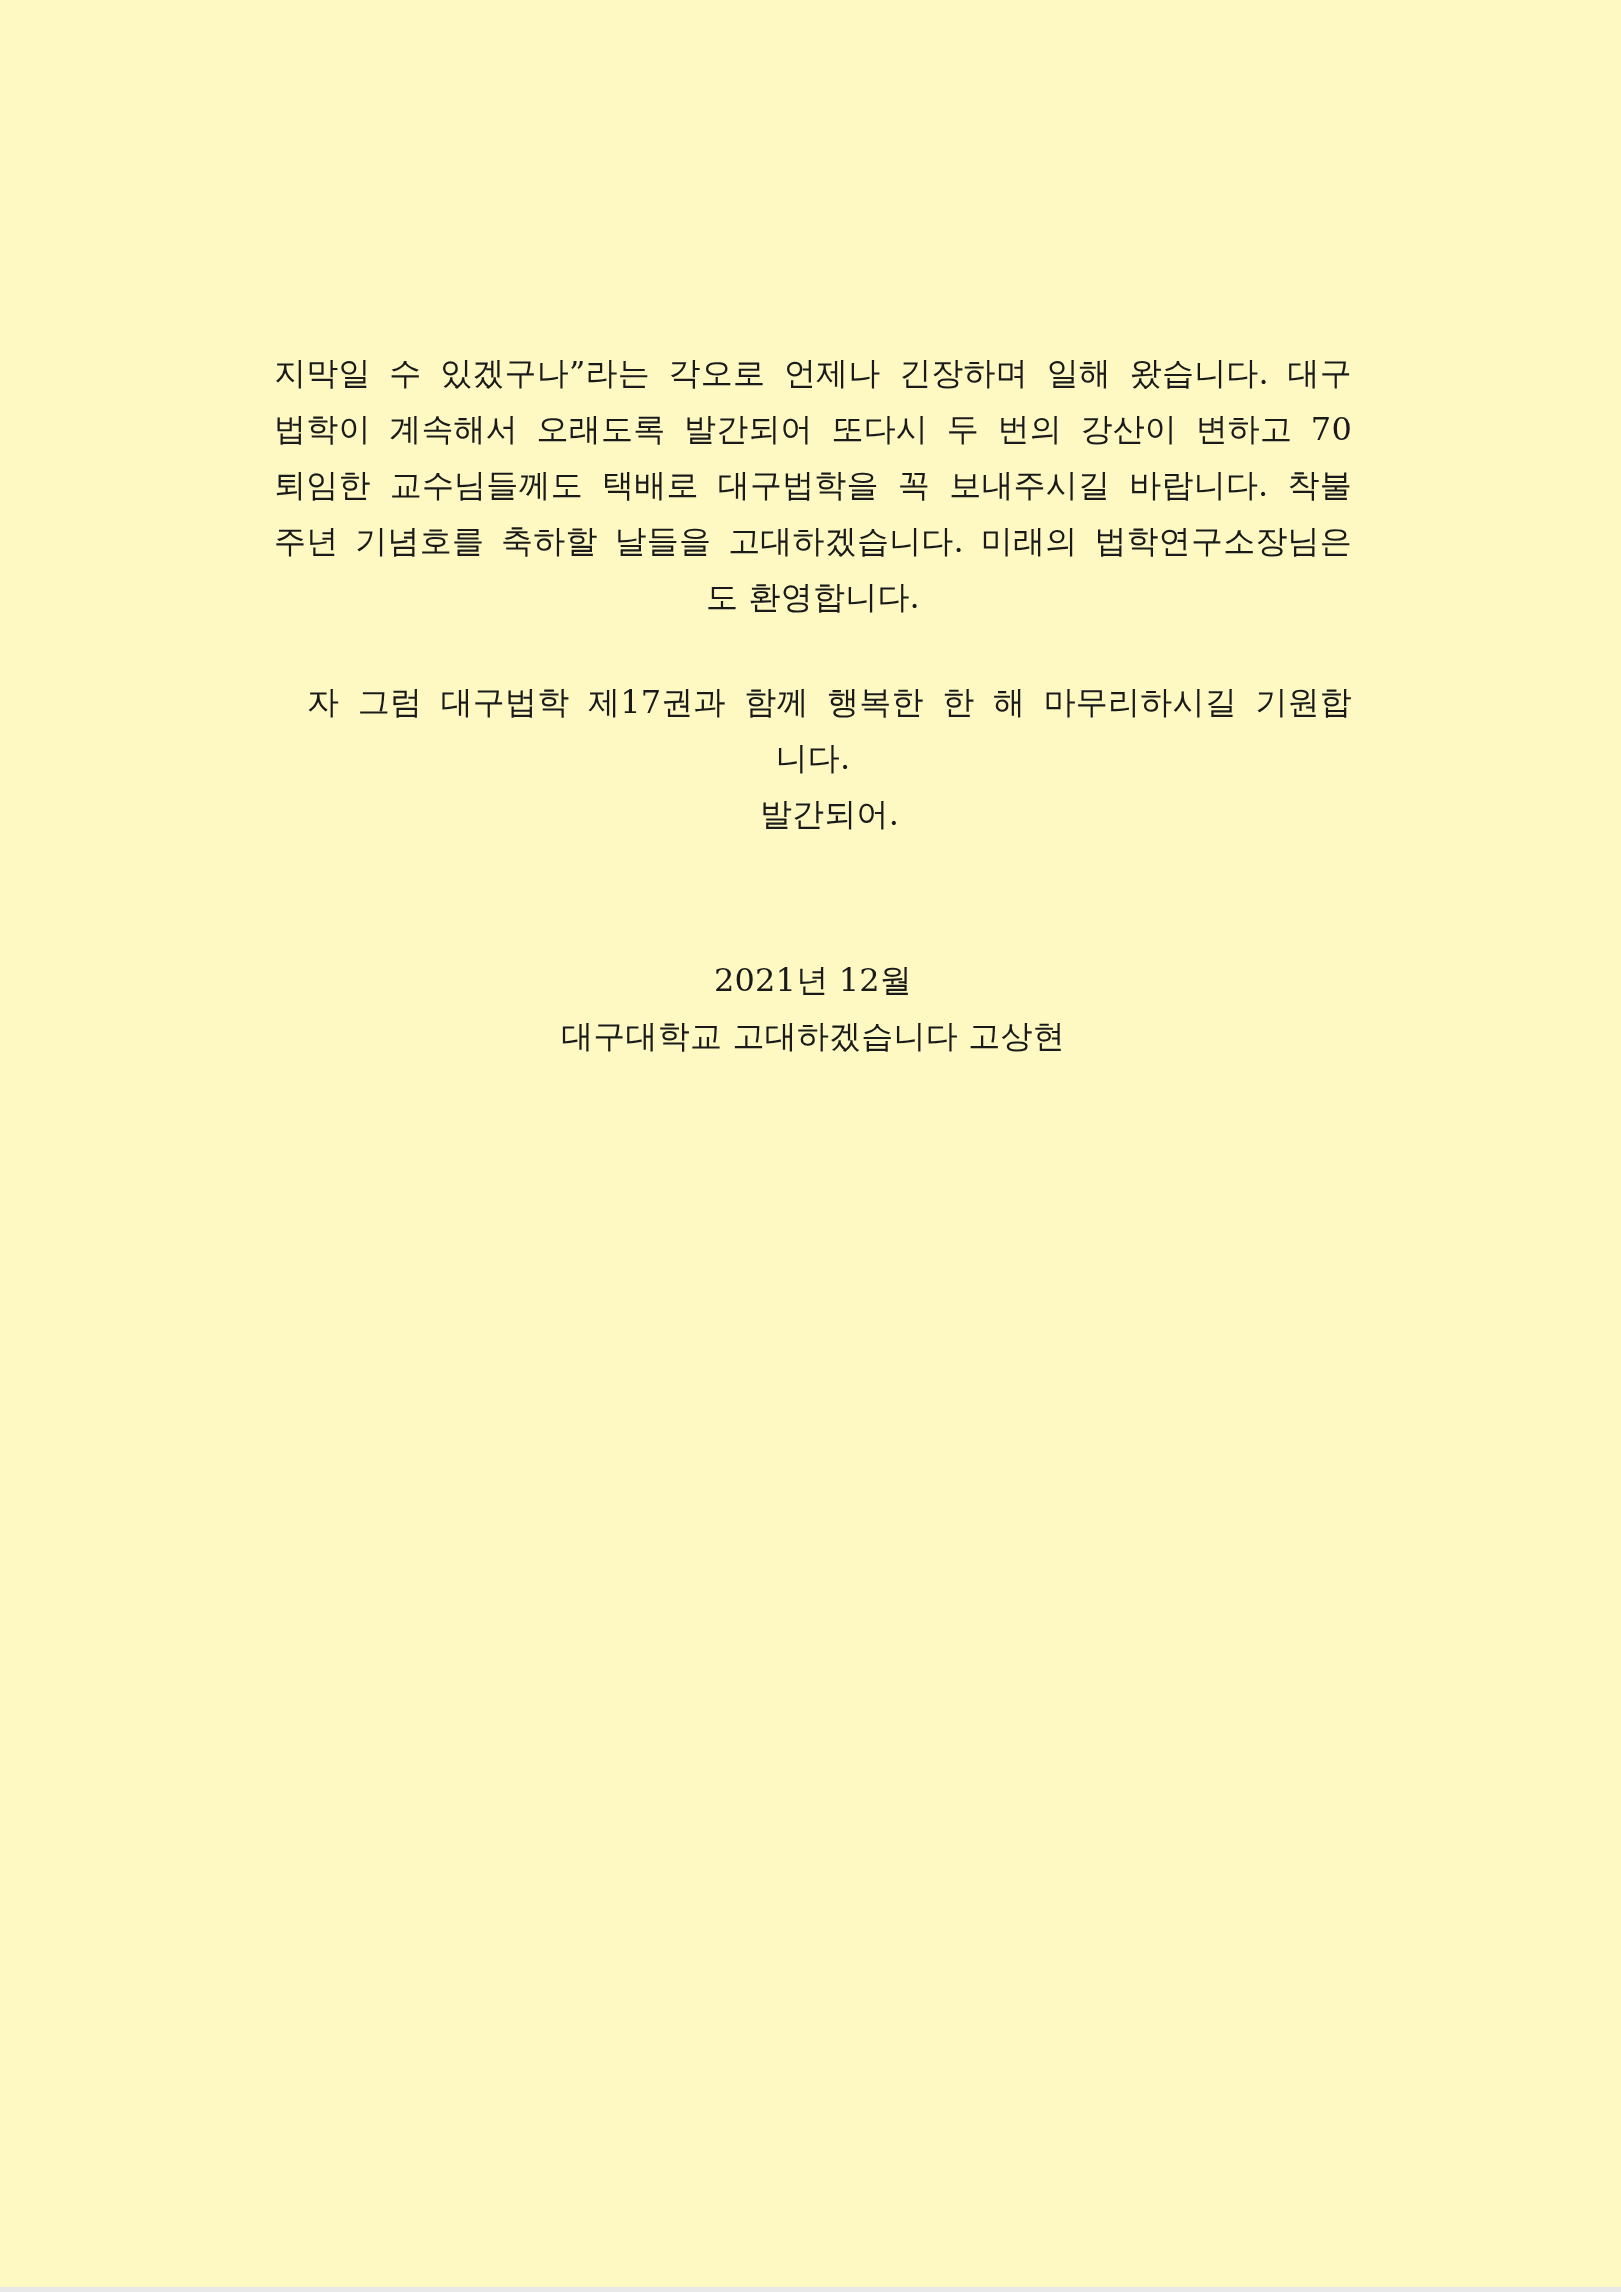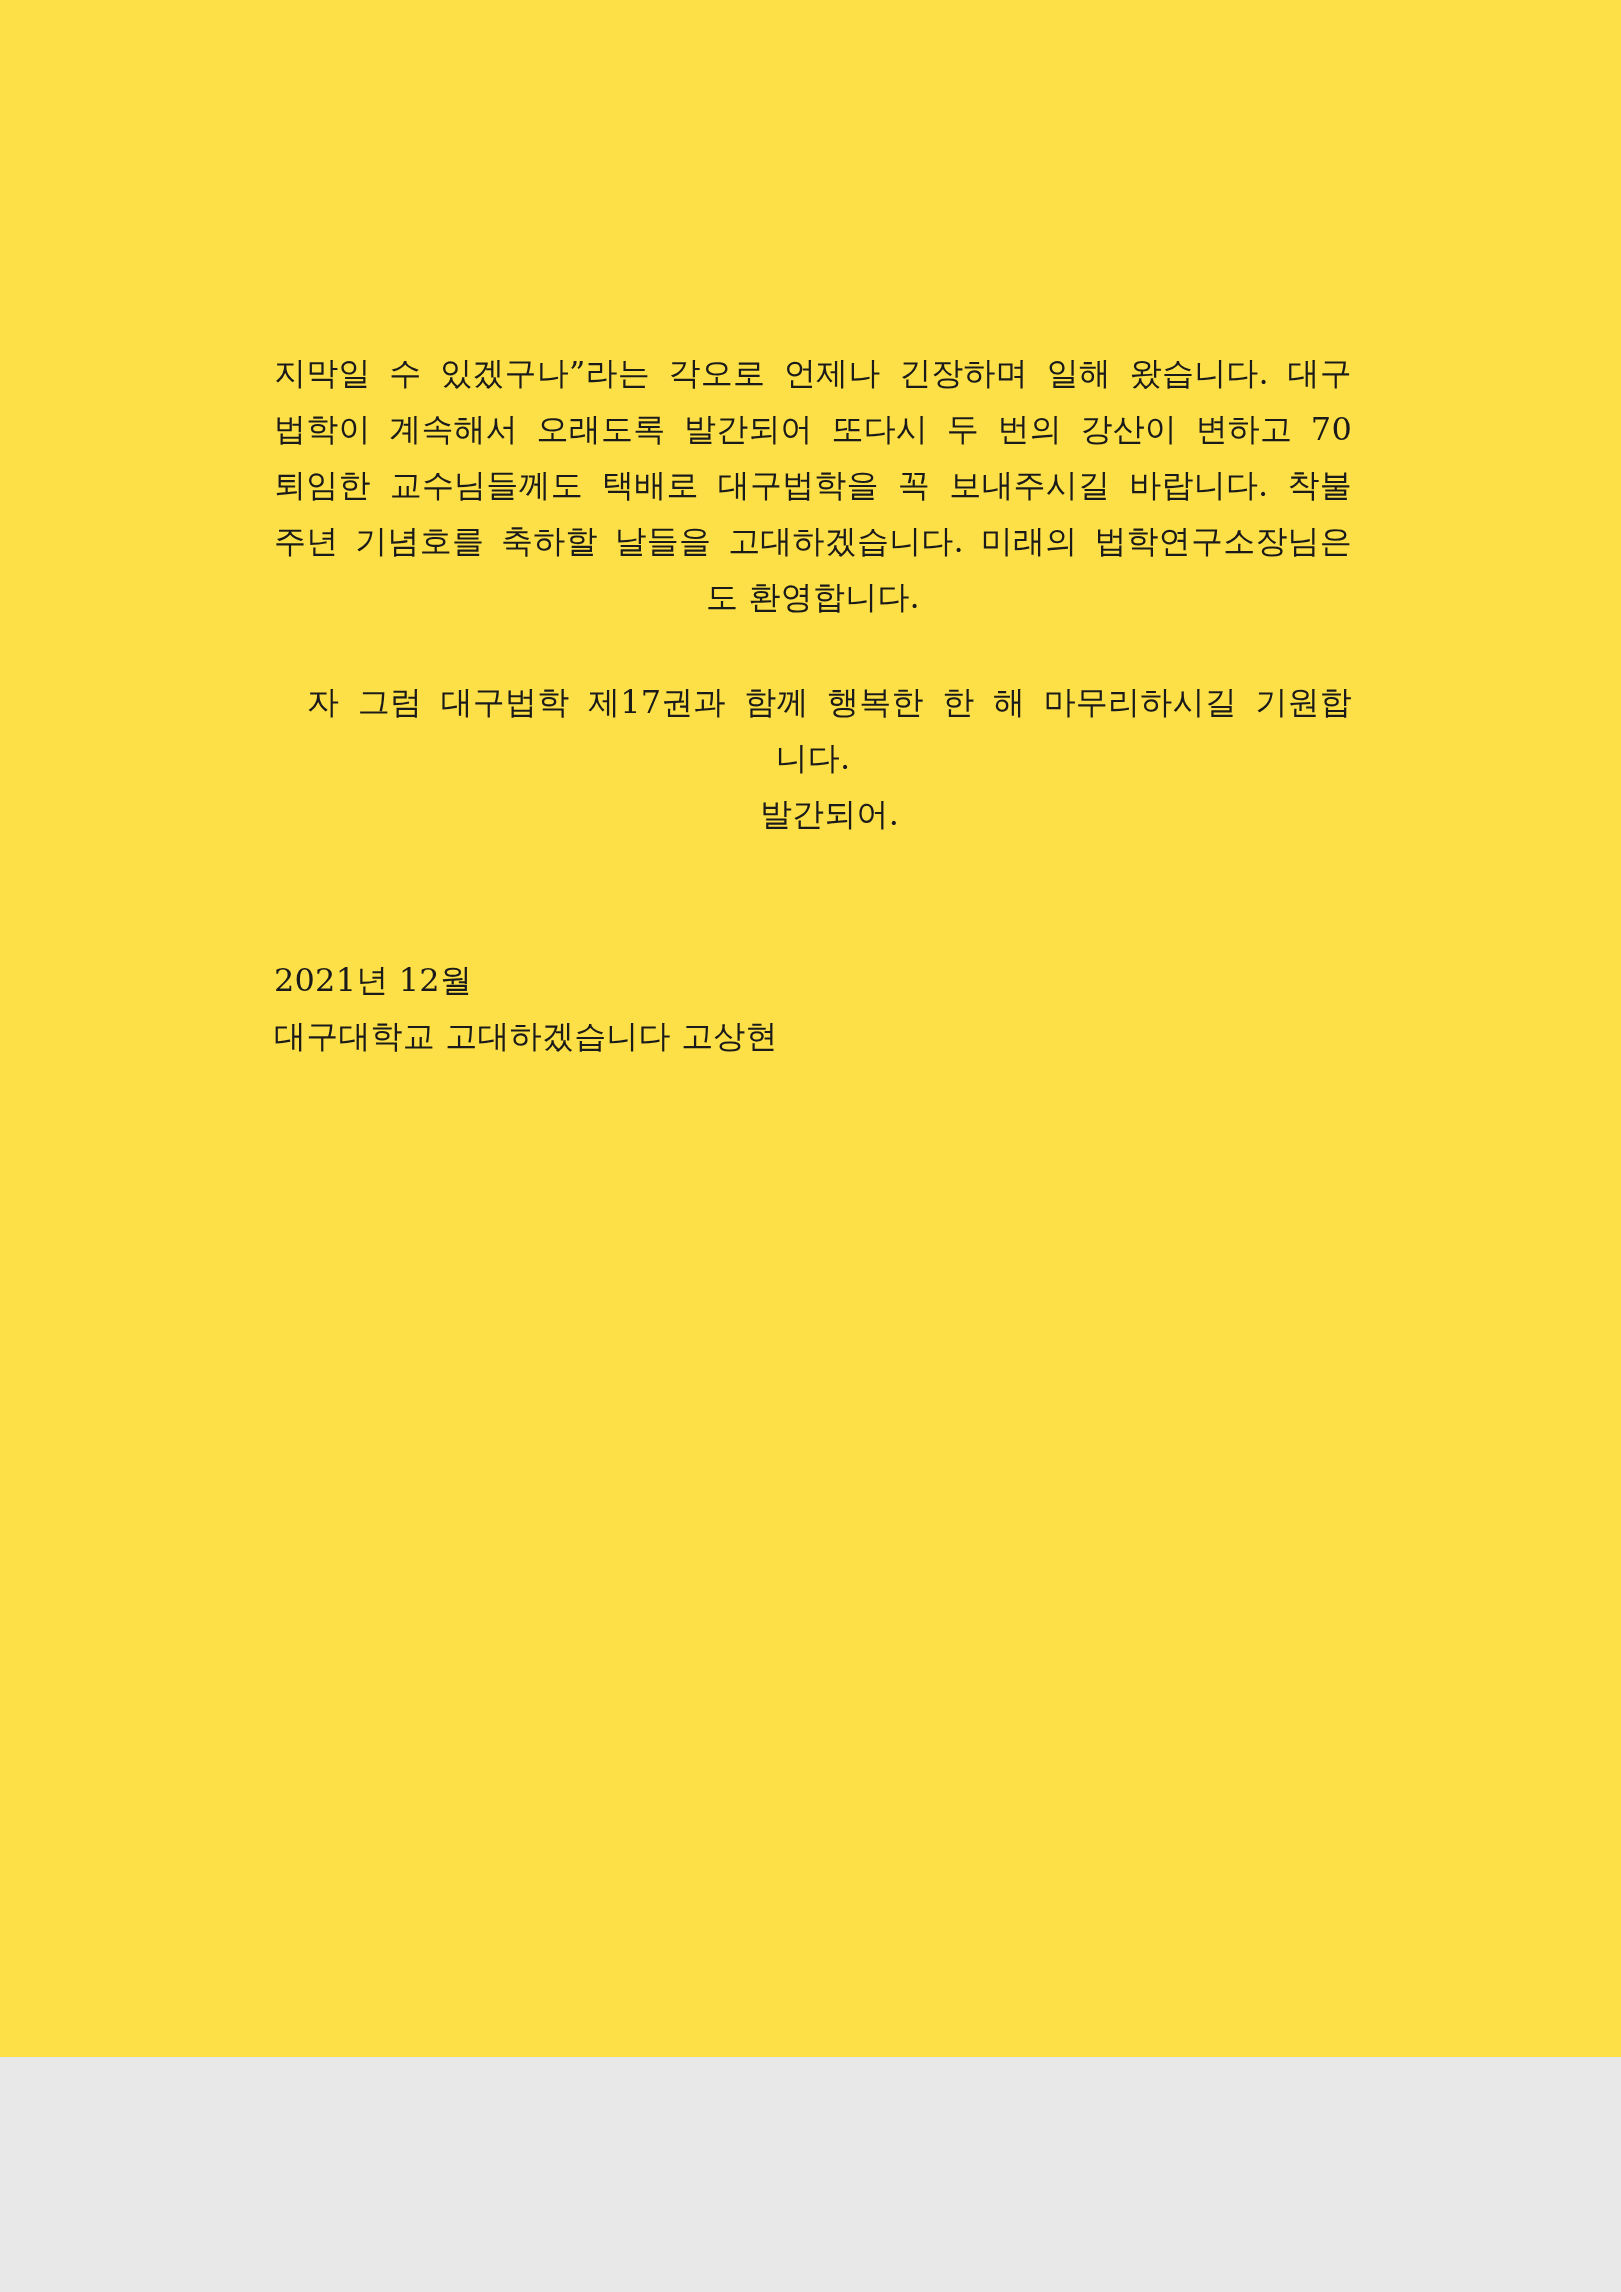--- a/index.html
+++ b/index.html
@@ -3,23 +3,23 @@
 <meta charset="utf-8">
 <style>
   html, body {
     margin: 0;
     padding: 0;
     background: #e8e8e8;
   }
   .page {
     position: relative;
     width: 1621px;
-    height: 2057px;
+    height: 2287px;
     margin: 0 auto;
-    background: #fde047;
+    background: #fef9c3;
     overflow: hidden;
     font-family: "DejaVu Serif", "Liberation Serif", serif;
     color: #1a1a1a;
   }
   .content {
     position: absolute;
     left: 274px;
     top: 345px;
     width: 1078px;
     font-size: 32px;
@@ -44,21 +44,21 @@
   }
   .line.indent {
     text-indent: 33px;
   }
   .signature {
     margin-top: 110px;
     text-align: right;
   }
   .signature .line {
     white-space: nowrap;
-    text-align: left;
+    text-align: center;
   }
 </style>
 </head>
 <body>
 
 <div class="page">
   <div class="content">
 
     <div class="para">
       <div class="line just">지막일 수 있겠구나”라는 각오로 언제나 긴장하며 일해 왔습니다. 대구</div>

